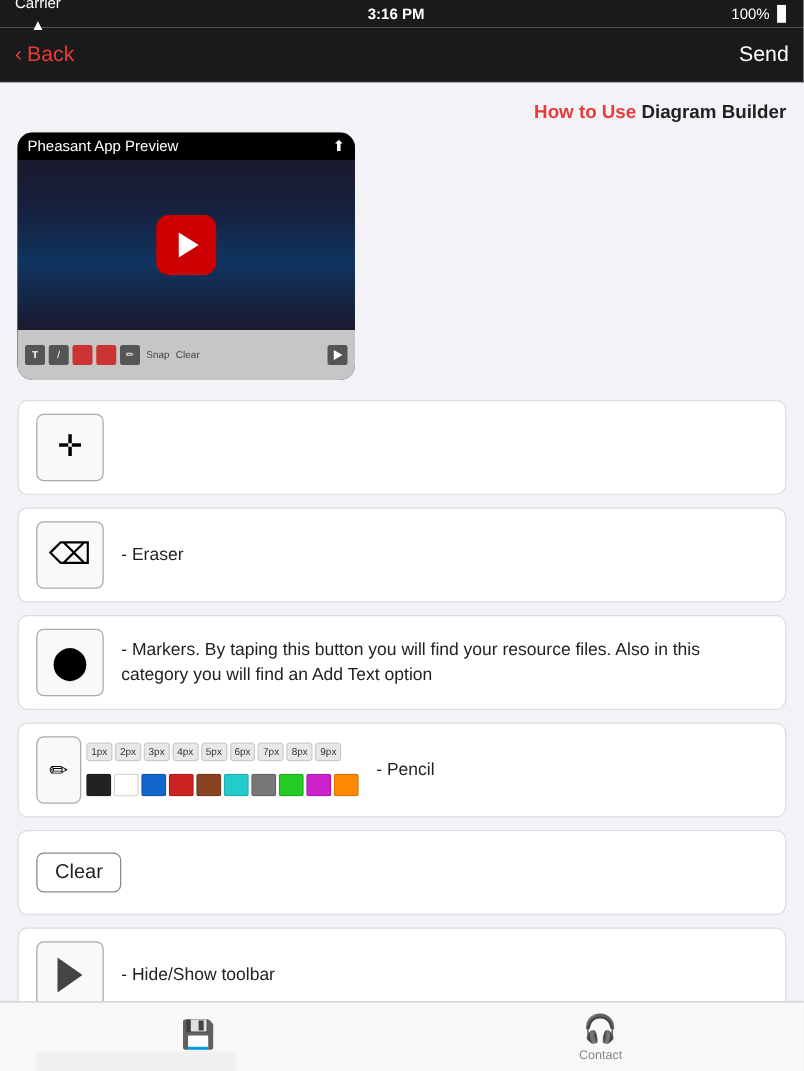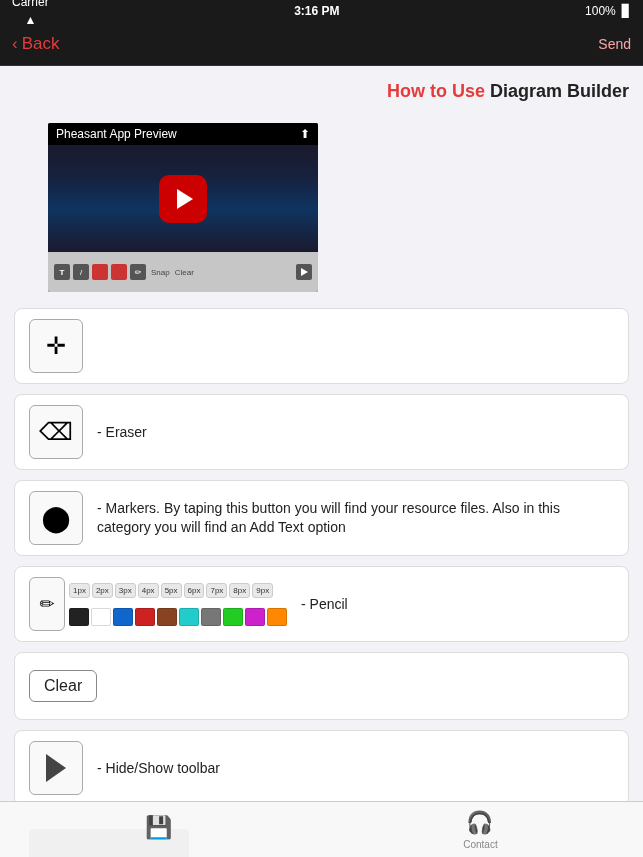--- a/index.html
+++ b/index.html
@@ -39,56 +39,55 @@
     }
     .nav-back {
       display: flex;
       align-items: center;
       color: #e63b3b;
       font-size: 17px;
       gap: 4px;
       cursor: pointer;
     }
     .nav-send {
-      color: #fca5a5;
-      font-size: 14px;
+      color: #ffffff;
+      font-size: 17px;
       cursor: pointer;
     }
 
     
     .content {
       background: #f2f2f7;
       padding: 14px 14px 80px 14px;
     }
 
     .page-title {
       text-align: right;
-      margin-bottom: 20px;
-      font-size: 18px;
+      margin-bottom: 6px;
+      font-size: 15px;
       line-height: 1.3;
     }
     .page-title .how-to {
       color: #e63b3b;
       font-weight: 700;
     }
     .page-title .diagram-builder {
       color: #222;
       font-weight: 700;
     }
 
     
     .video-container {
       background: #000;
       width: 270px;
-      height: 169px;
+      height: 198px;
       position: relative;
       margin-bottom: 16px;
-      border-radius: 2px;
+      border-radius: 12px;
       overflow: hidden;
-      margin-left: 34px;
     }
     .video-title-bar {
       position: absolute;
       top: 0; left: 0; right: 0;
       background: rgba(0,0,0,0.7);
       color: white;
       font-size: 12px;
       padding: 4px 8px;
       display: flex;
       justify-content: space-between;

